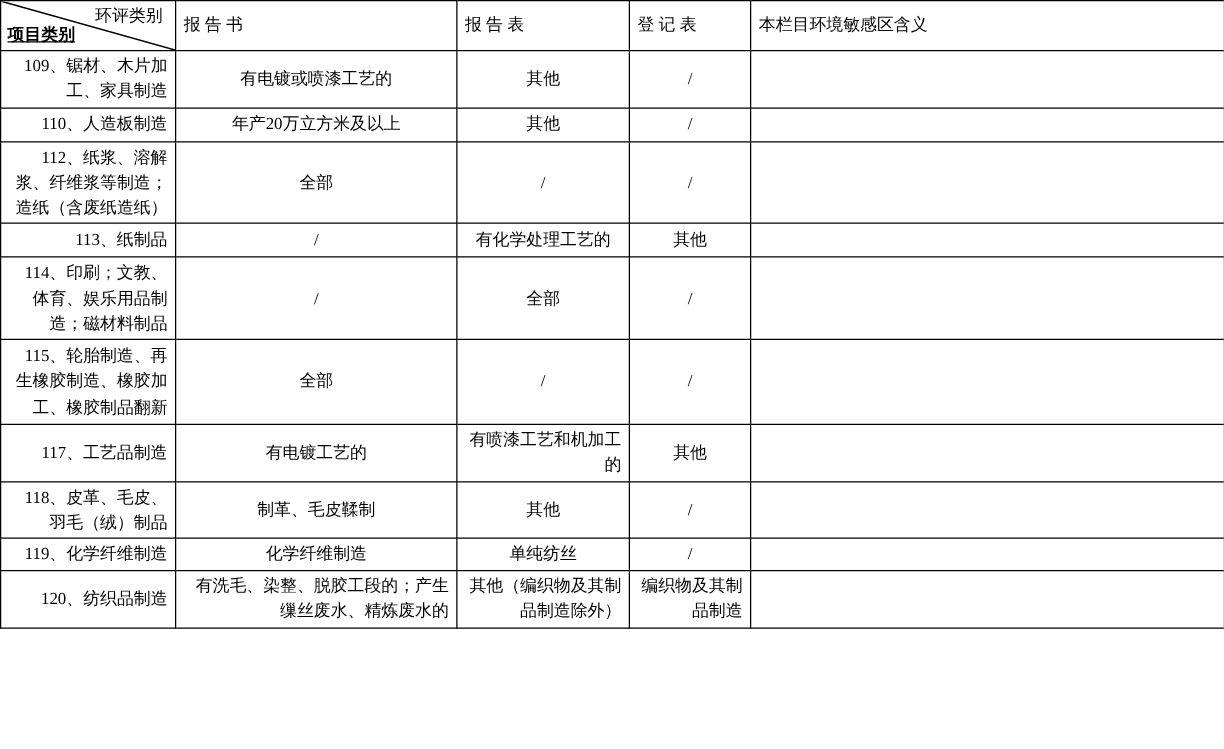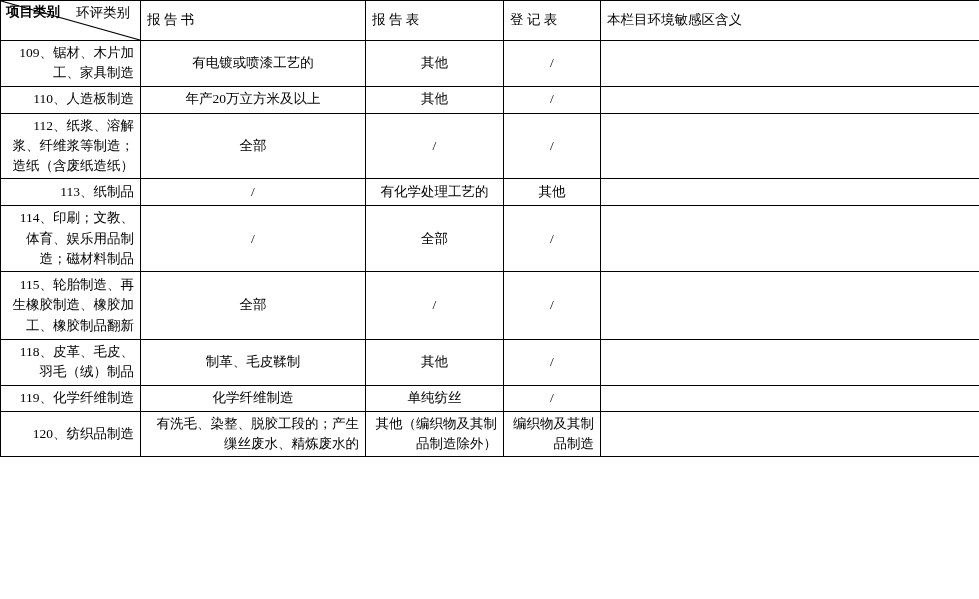--- a/index.html
+++ b/index.html
@@ -26,21 +26,21 @@
     font-weight: normal;
   }
   thead th { font-weight: bold; text-align: left; height: 40px; }
   td.align-center { text-align: center; }
   td.align-left { text-align: right; margin-left: 21px; }
   td.cat { padding-left: 4px; padding-right: 2px; }
   
   th.diag { position: relative; padding: 0; text-align: left; }
   .diag svg { position: absolute; left: 0; top: 0; width: 100%; height: 100%; display: block; }
   .diag .diag-top { position: absolute; top: 2px; right: 10px; font-weight: normal; }
-  .diag .diag-bottom { position: absolute; bottom: 18px; left: 5px; font-weight: bold; }
+  .diag .diag-bottom { position: absolute; bottom: 2px; left: 5px; font-weight: bold; text-decoration: underline; }
   
   td.section-cell {
     font-weight: bold;
     text-align: left;
     padding-left: 6px;
     font-size: 14px;
   }
 </style>
 </head>
 <body>
@@ -104,20 +104,27 @@
         <td class="align-center">/</td>
         <td class="align-center"></td>
       </tr>
       <tr style="height: 68px;">
         <td class="align-left cat">115、轮胎制造、再生橡胶制造、橡胶加工、橡胶制品翻新</td>
         <td class="align-center">全部</td>
         <td class="align-center">/</td>
         <td class="align-center">/</td>
         <td class="align-center"></td>
       </tr>
+      <tr style="height: 42px;">
+        <td class="align-left cat">117、工艺品制造</td>
+        <td class="align-center">有电镀工艺的</td>
+        <td class="align-left">有喷漆工艺和机加工的</td>
+        <td class="align-center">其他</td>
+        <td class="align-center"></td>
+      </tr>
       <tr style="height: 42px; padding-left: 32px;">
         <td class="align-left cat">118、皮革、毛皮、羽毛（绒）制品</td>
         <td class="align-center">制革、毛皮鞣制</td>
         <td class="align-center">其他</td>
         <td class="align-center">/</td>
         <td class="align-center"></td>
       </tr>
       <tr style="height: 26px;">
         <td class="align-left cat">119、化学纤维制造</td>
         <td class="align-center">化学纤维制造</td>

